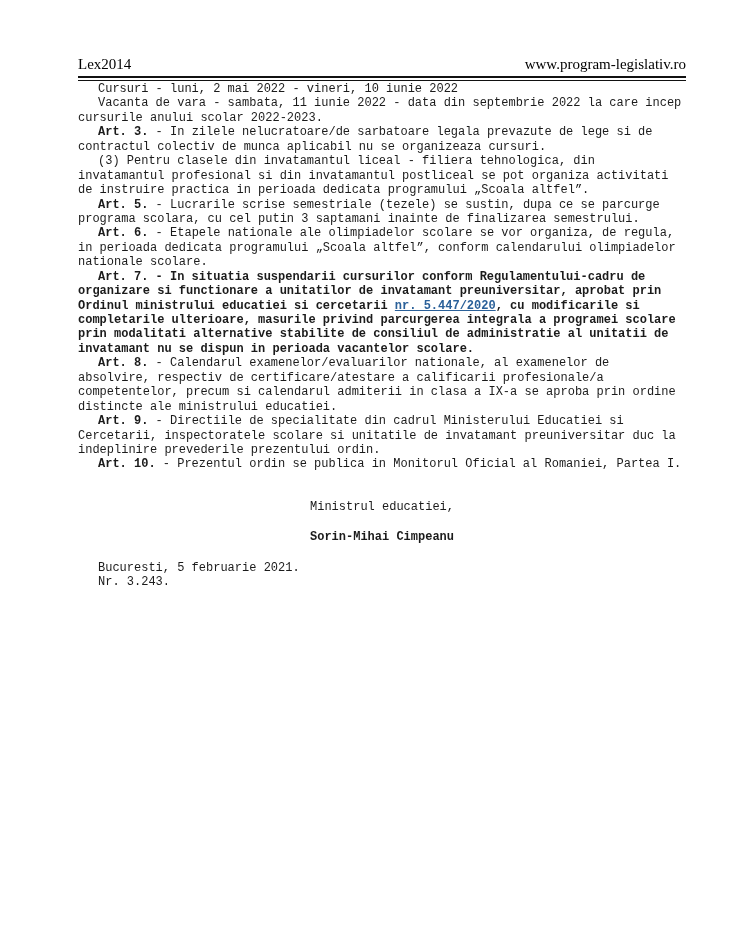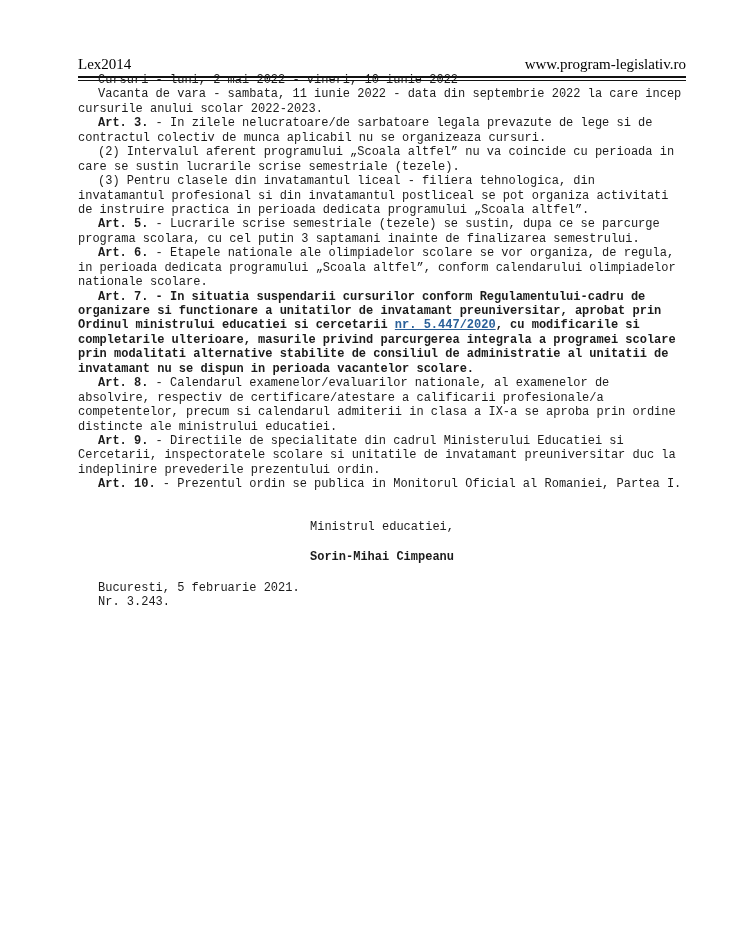--- a/index.html
+++ b/index.html
@@ -32,21 +32,21 @@
     margin-top: 3px;
     height: 2px;
     border-top: 2px solid #111111;
     border-bottom: 1px solid #111111;
   }
 
   
   .doc-body {
     position: absolute;
     left: 78px;
-    top: 73px;
+    top: 82px;
     width: 608px;
     font-size: 12px;
     line-height: 14.43px;
     letter-spacing: 0;
   }
   .doc-par {
     margin: 0;
     text-indent: 20px;
     word-spacing: normal;
   }
@@ -97,21 +97,20 @@
       <span>www.program-legislativ.ro</span>
     </div>
     <div class="header-rule"></div>
   </div>
 
   <div class="doc-body">
     <div id="paragraphs-container">
         <p class="doc-par"><span>Cursuri - luni, 2 mai 2022 - vineri, 10 iunie 2022</span></p>
         <p class="doc-par"><span>Vacanta de vara - sambata, 11 iunie 2022 - data din septembrie 2022 la care incep cursurile anului scolar 2022-2023.</span></p>
         <p class="doc-par"><span class="b">Art. 3.</span><span> - In zilele nelucratoare/de sarbatoare legala prevazute de lege si de contractul colectiv de munca aplicabil nu se organizeaza cursuri.</span></p>
-        <p class="doc-par"><span>(2) Intervalul aferent programului „Scoala altfel” nu va coincide cu perioada in care se sustin lucrarile scrise semestriale (tezele).</span></p>
         <p class="doc-par"><span>(3) Pentru clasele din invatamantul liceal - filiera tehnologica, din invatamantul profesional si din invatamantul postliceal se pot organiza activitati de instruire practica in perioada dedicata programului „Scoala altfel”.</span></p>
         <p class="doc-par"><span class="b">Art. 5.</span><span> - Lucrarile scrise semestriale (tezele) se sustin, dupa ce se parcurge programa scolara, cu cel putin 3 saptamani inainte de finalizarea semestrului.</span></p>
         <p class="doc-par"><span class="b">Art. 6.</span><span> - Etapele nationale ale olimpiadelor scolare se vor organiza, de regula, in perioada dedicata programului „Scoala altfel”, conform calendarului olimpiadelor nationale scolare.</span></p>
         <p class="doc-par"><span class="b">Art. 7. - In situatia suspendarii cursurilor conform Regulamentului-cadru de organizare si functionare a unitatilor de invatamant preuniversitar, aprobat prin Ordinul ministrului educatiei si cercetarii </span><a href="#" class="doc-link b">nr. 5.447/2020</a><span class="b">, cu modificarile si completarile ulterioare, masurile privind parcurgerea integrala a programei scolare prin modalitati alternative stabilite de consiliul de administratie al unitatii de invatamant nu se dispun in perioada vacantelor scolare.</span></p>
         <p class="doc-par"><span class="b">Art. 8.</span><span> - Calendarul examenelor/evaluarilor nationale, al examenelor de absolvire, respectiv de certificare/atestare a calificarii profesionale/a competentelor, precum si calendarul admiterii in clasa a IX-a se aproba prin ordine distincte ale ministrului educatiei.</span></p>
         <p class="doc-par"><span class="b">Art. 9.</span><span> - Directiile de specialitate din cadrul Ministerului Educatiei si Cercetarii, inspectoratele scolare si unitatile de invatamant preuniversitar duc la indeplinire prevederile prezentului ordin.</span></p>
         <p class="doc-par"><span class="b">Art. 10.</span><span> - Prezentul ordin se publica in Monitorul Oficial al Romaniei, Partea I.</span></p>
       </div>
 
     <div class="sig-block">

